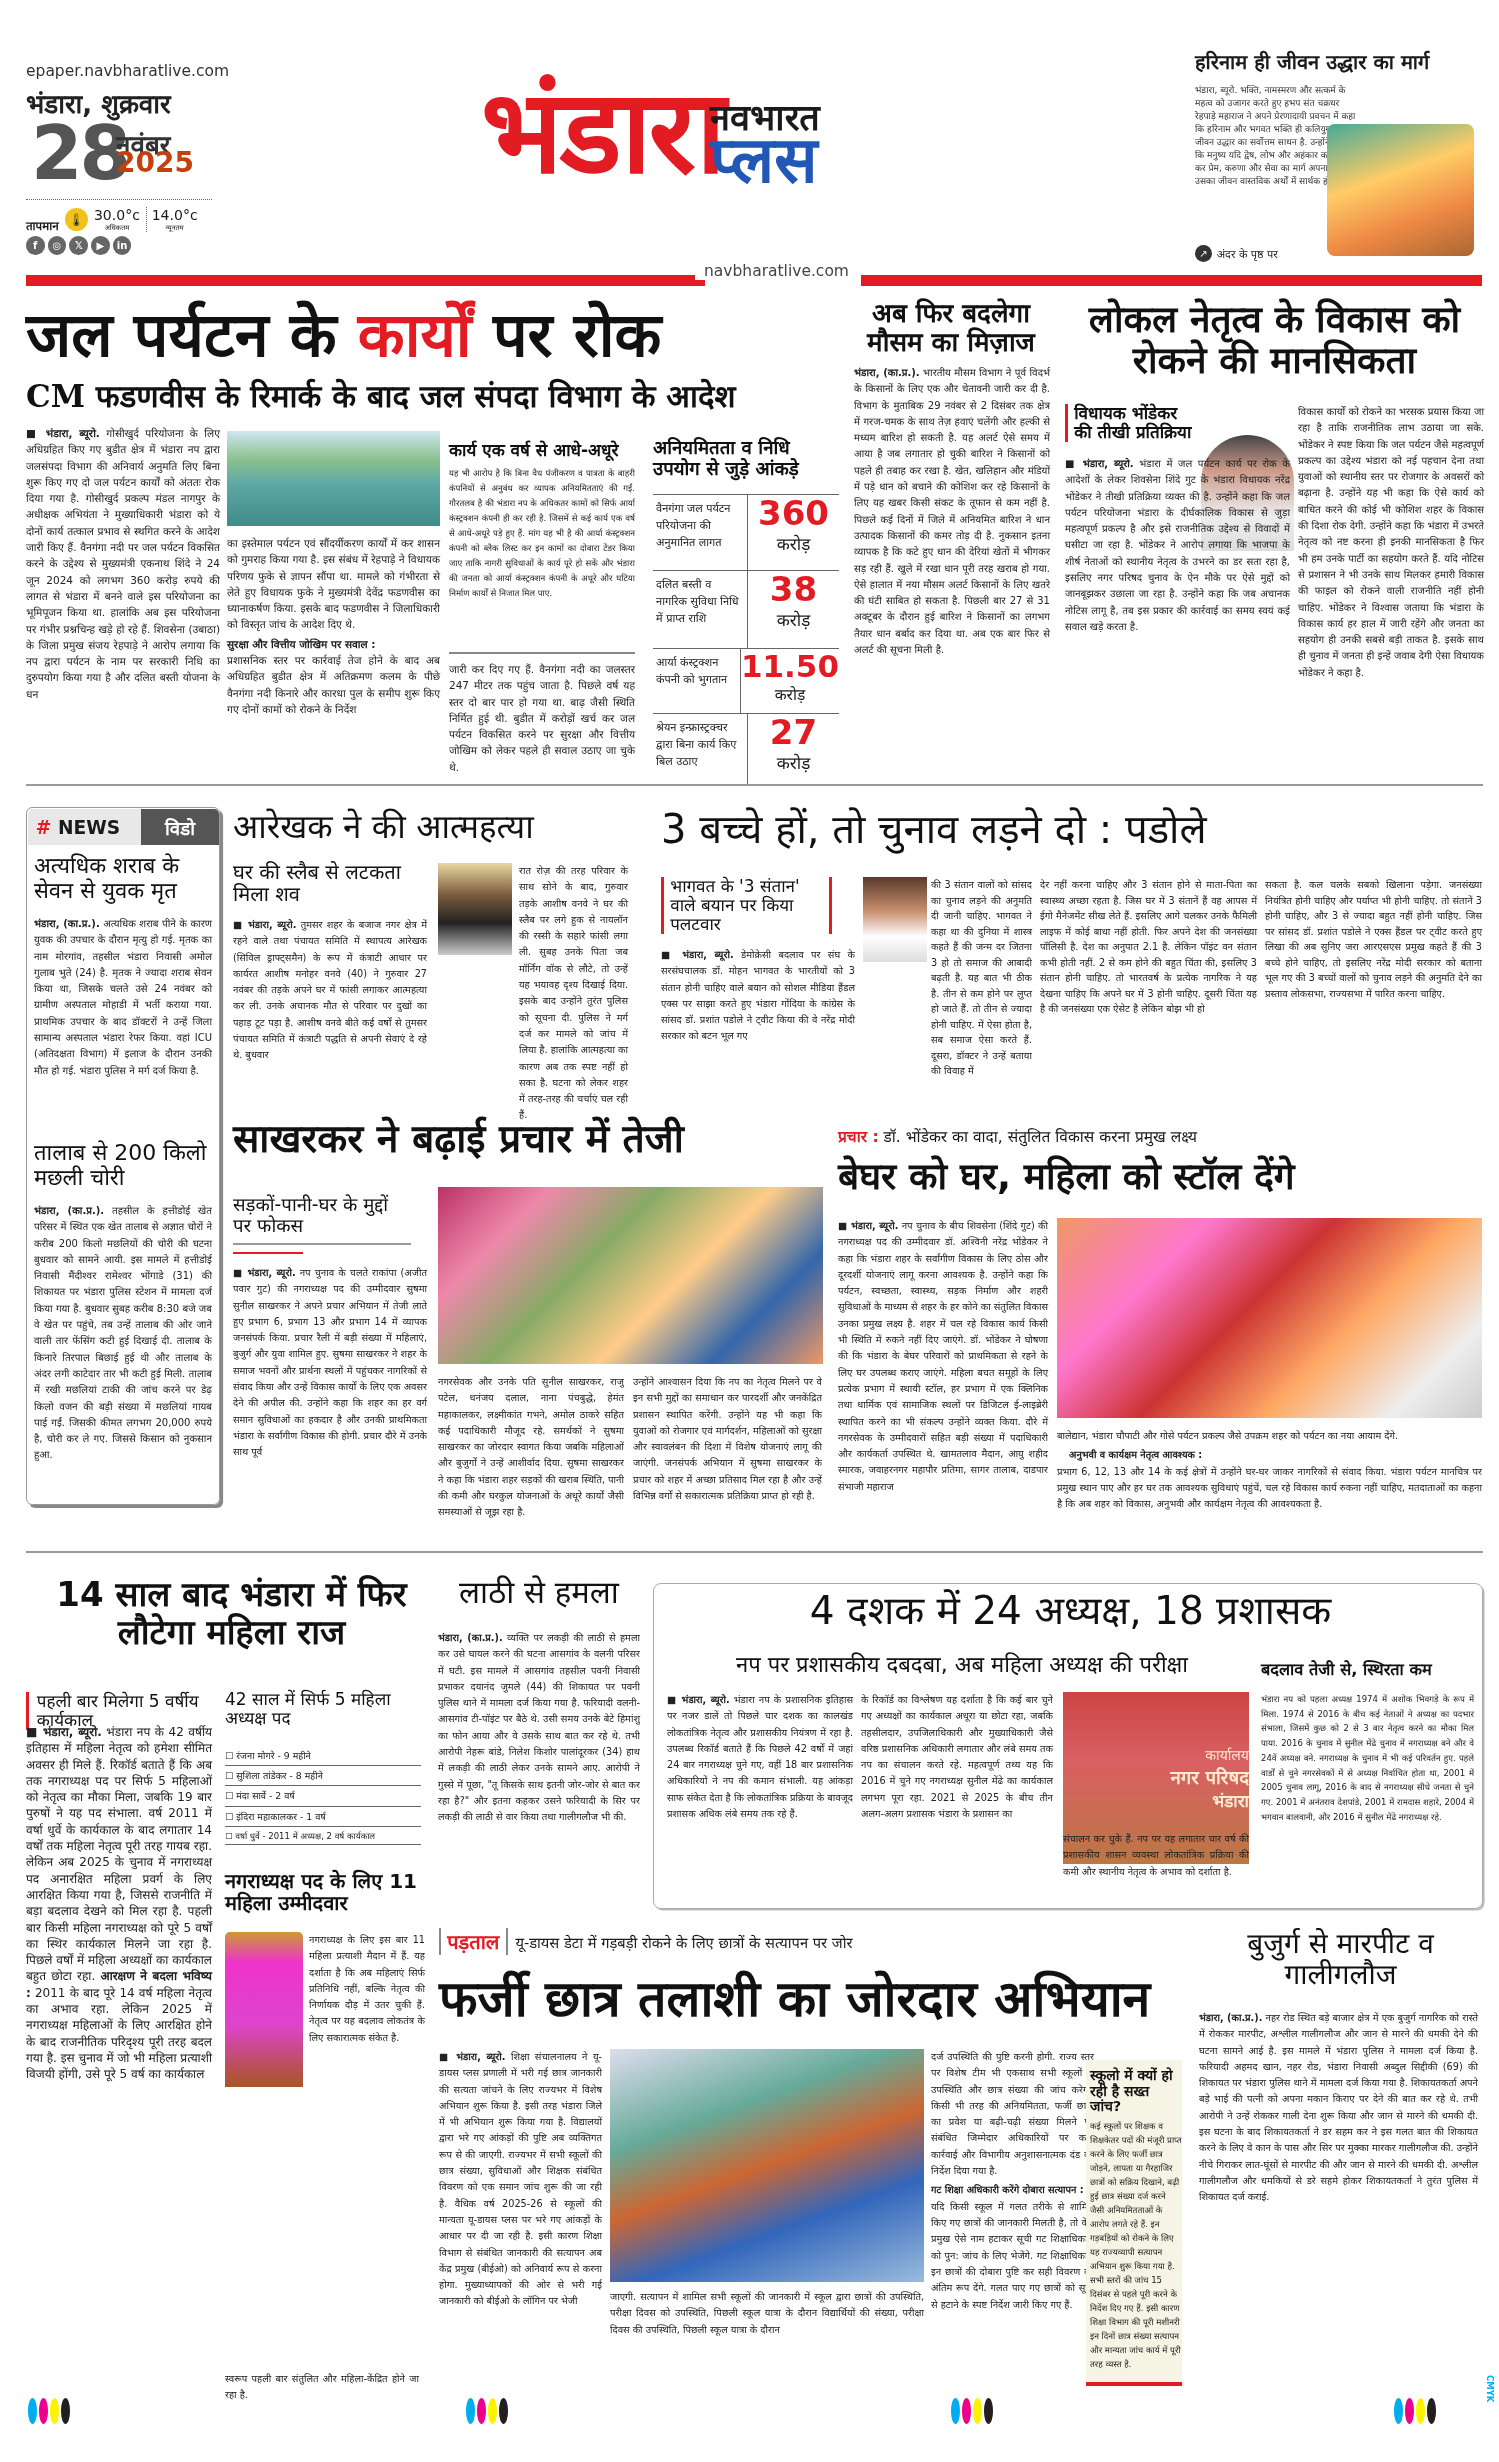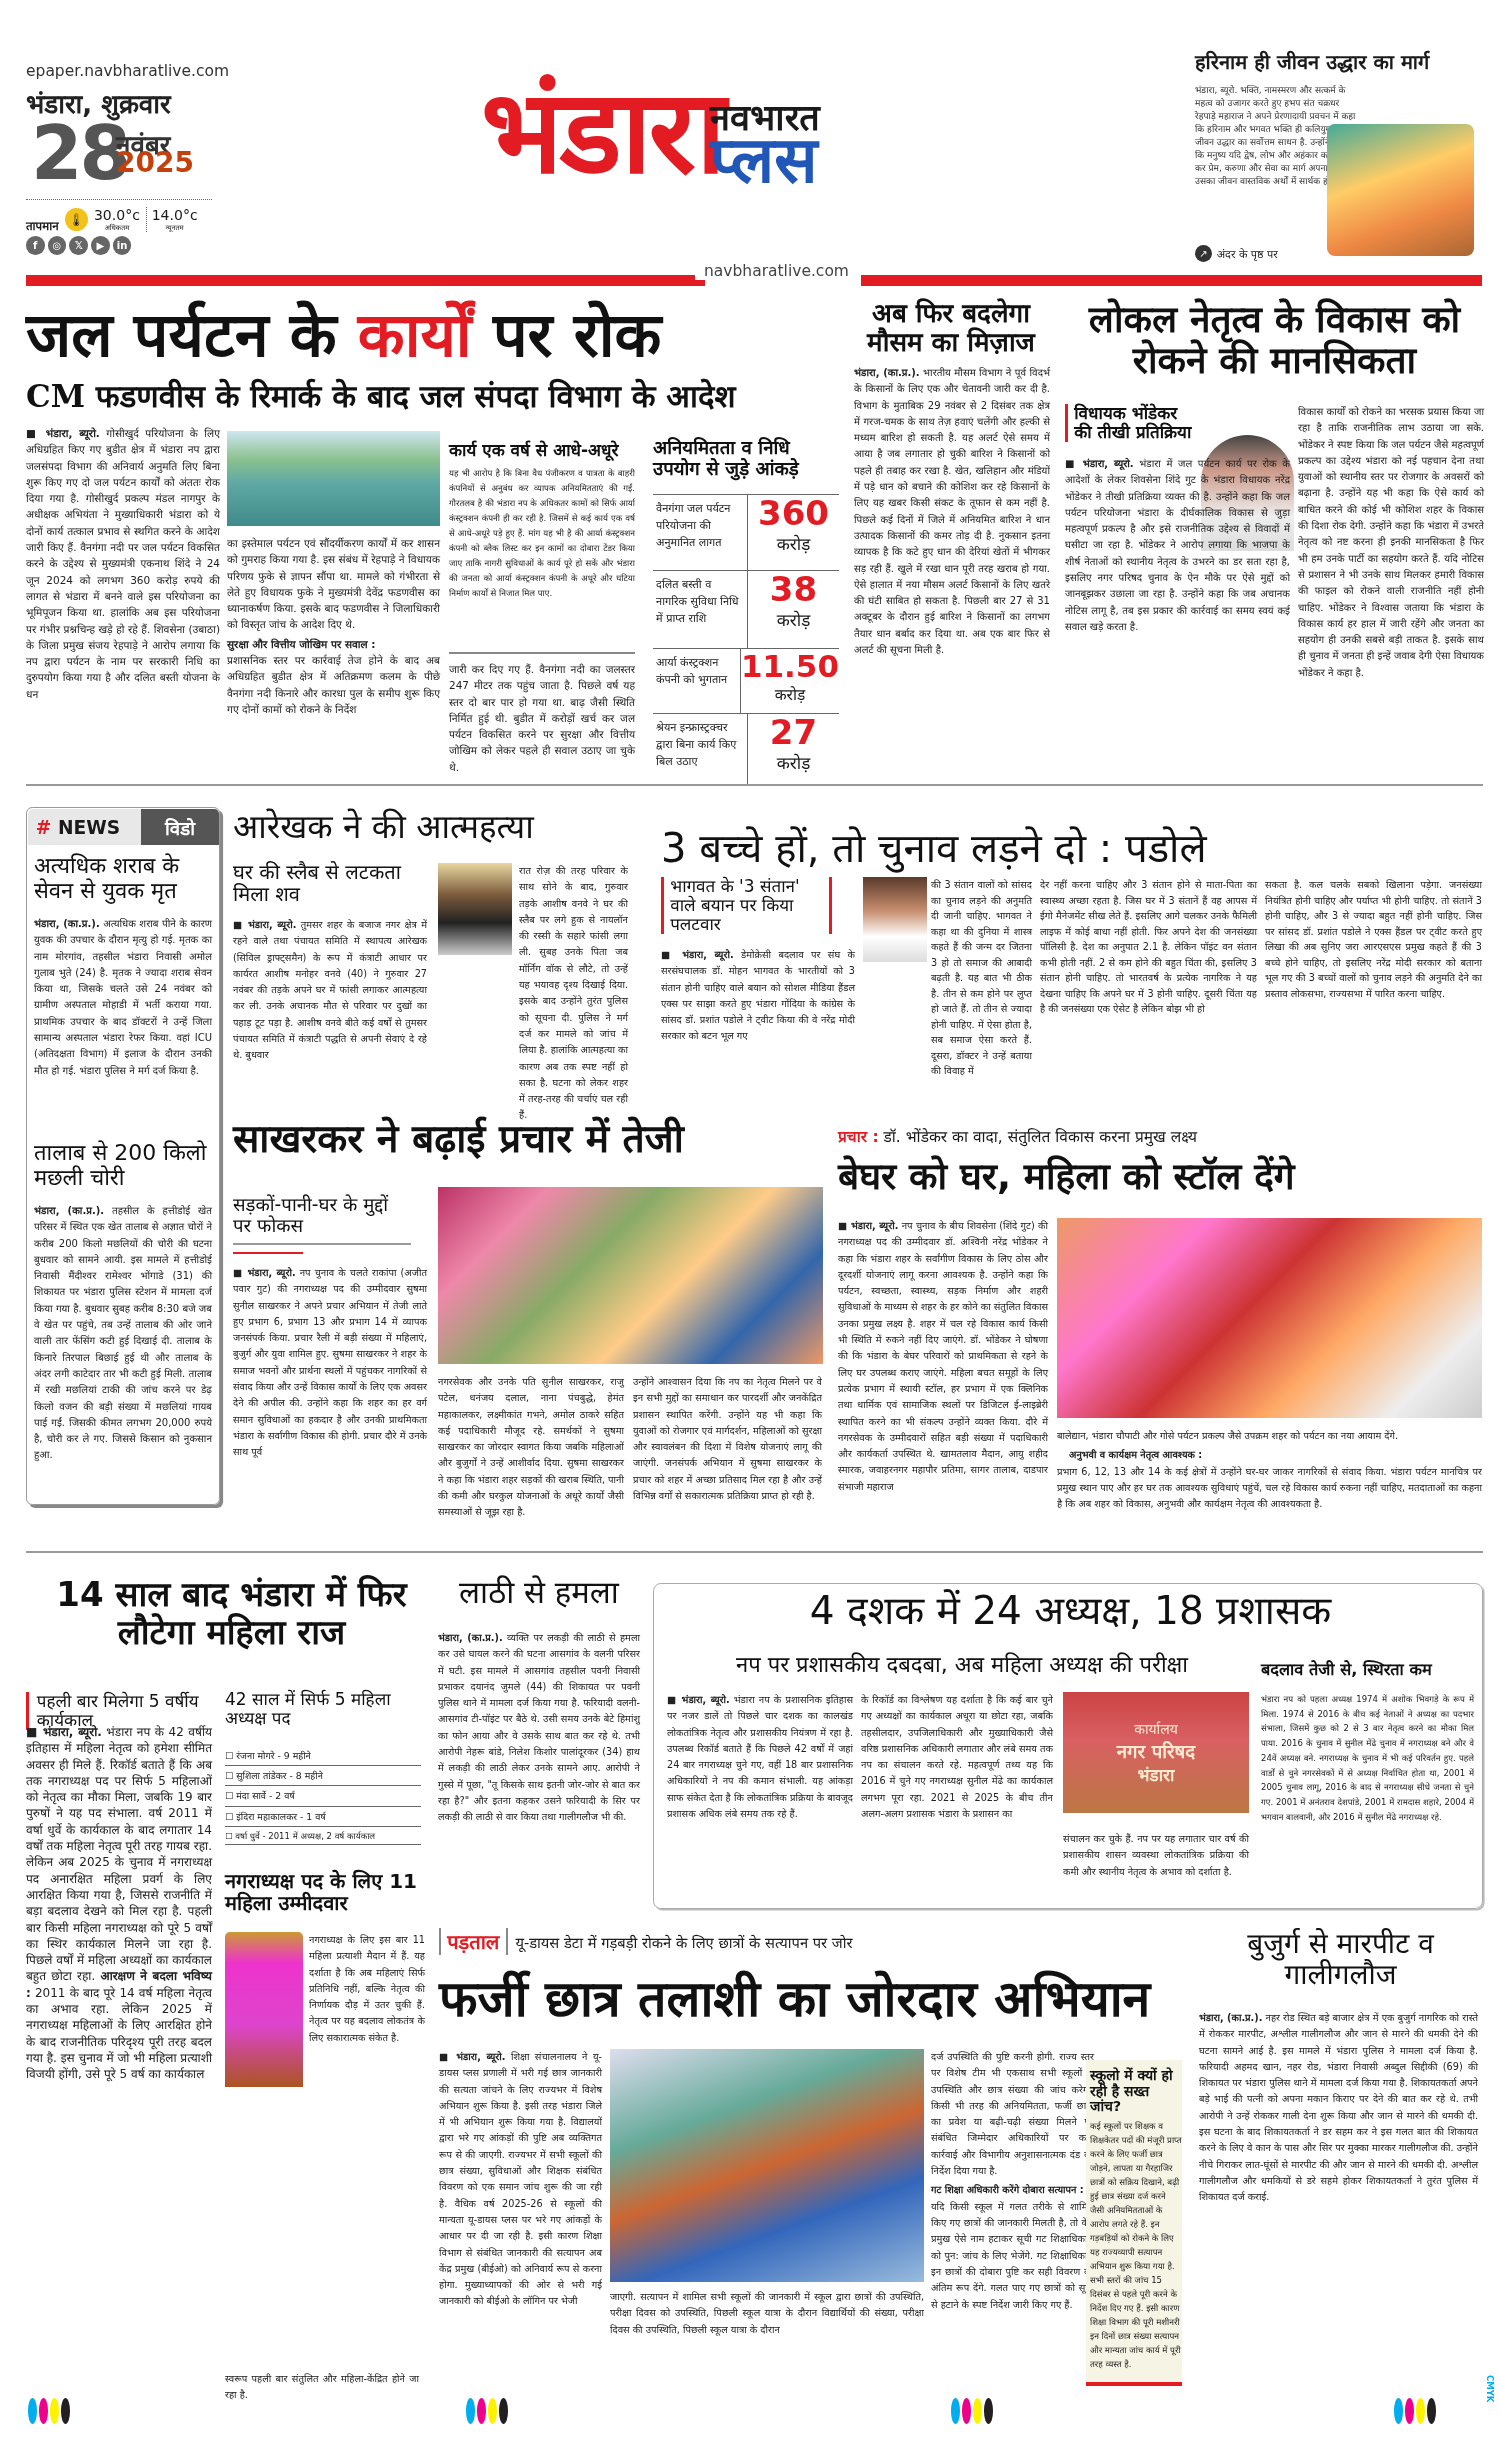--- a/index.html
+++ b/index.html
@@ -161,21 +161,21 @@
 </div>
 
 <div class="abs hl" style="left:233px;top:809px;width:396px;font-size:33px;font-weight:normal;">आरेखक ने की आत्महत्या</div>
 <div class="abs hl" style="left:233px;top:861px;width:171px;font-size:20px;font-weight:normal;">घर की स्लैब से लटकता मिला शव</div>
 <div class="abs body-text" style="left:233px;top:917px;width:194px;font-size:9.7px;">
   <b class="bullet">भंडारा, ब्यूरो.</b> <span>तुमसर शहर के बजाज नगर क्षेत्र में रहने वाले तथा पंचायत समिति में स्थापत्य आरेखक (सिविल ड्राफ्ट्समैन) के रूप में कंत्राटी आधार पर कार्यरत आशीष मनोहर वनवे (40) ने गुरुवार 27 नवंबर की तड़के अपने घर में फांसी लगाकर आत्महत्या कर ली. उनके अचानक मौत से परिवार पर दुखों का पहाड़ टूट पड़ा है. आशीष वनवे बीते कई वर्षों से तुमसर पंचायत समिति में कंत्राटी पद्धति से अपनी सेवाएं दे रहे थे. बुधवार</span>
 </div>
 <div class="abs photo" style="left:438px;top:863px;width:74px;height:92px;background:linear-gradient(180deg,#e8d7a0 0%,#7b5a3c 35%,#222 65%,#ccc 100%);"></div>
 <div class="abs body-text" style="left:438px;top:863px;width:190px;font-size:9.7px;padding-left:81px;">रात रोज़ की तरह परिवार के साथ सोने के बाद, गुरुवार तड़के आशीष वनवे ने घर की स्लैब पर लगे हुक से नायलॉन की रस्सी के सहारे फांसी लगा ली. सुबह उनके पिता जब मॉर्निंग वॉक से लौटे, तो उन्हें यह भयावह दृश्य दिखाई दिया. इसके बाद उन्होंने तुरंत पुलिस को सूचना दी. पुलिस ने मर्ग दर्ज कर मामले को जांच में लिया है. हालांकि आत्महत्या का कारण अब तक स्पष्ट नहीं हो सका है. घटना को लेकर शहर में तरह-तरह की चर्चाएं चल रही हैं.</div>
 
-<div class="abs hl" style="left:661px;top:826px;width:823px;font-size:40px;font-weight:normal;">3 बच्चे हों, तो चुनाव लड़ने दो : पडोले</div>
+<div class="abs hl" style="left:661px;top:807px;width:823px;font-size:40px;font-weight:normal;">3 बच्चे हों, तो चुनाव लड़ने दो : पडोले</div>
 <div class="abs hl" style="left:661px;top:877px;width:171px;font-size:17px;font-weight:normal;border-left:3.1px solid #e31b23;border-right:3.1px solid #e31b23;padding:0 6.2px;">भागवत के '3 संतान' वाले बयान पर किया पलटवार</div>
 <div class="abs body-text" style="left:661px;top:947px;width:194px;font-size:9.7px;">
   <b class="bullet">भंडारा, ब्यूरो.</b> <span>डेमोक्रेसी बदलाव पर संघ के सरसंघचालक डॉ. मोहन भागवत के भारतीयों को 3 संतान होनी चाहिए वाले बयान को सोशल मीडिया हैंडल एक्स पर साझा करते हुए भंडारा गोंदिया के कांग्रेस के सांसद डॉ. प्रशांत पडोले ने ट्वीट किया की वे नरेंद्र मोदी सरकार को बटन भूल गए</span>
 </div>
 <div class="abs photo" style="left:863px;top:877px;width:64px;height:85px;background:linear-gradient(180deg,#5a3a2a 0%,#c88f6f 40%,#fff 70%,#ddd 100%);"></div>
 <div class="abs body-text" style="left:931px;top:877px;width:101px;font-size:9.7px;line-height:15.5px;">की 3 संतान वालों को सांसद का चुनाव लड़ने की अनुमति दी जानी चाहिए. भागवत ने कहा था की दुनिया में शास्त्र कहते हैं की जन्म दर जितना 3 हो तो समाज की आबादी बढ़ती है. यह बात भी ठीक है. तीन से कम होने पर लुप्त हो जाते हैं. तो तीन से ज्यादा होनी चाहिए. में ऐसा होता है, सब समाज ऐसा करते हैं. दूसरा, डॉक्टर ने उन्हें बताया की विवाह में</div>
 <div class="abs body-text" style="left:1040px;top:877px;width:217px;font-size:9.7px;line-height:15.5px;">देर नहीं करना चाहिए और 3 संतान होने से माता-पिता का स्वास्थ्य अच्छा रहता है. जिस घर में 3 संतानें हैं वह आपस में ईगो मैनेजमेंट सीख लेते हैं. इसलिए आगे चलकर उनके फैमिली लाइफ में कोई बाधा नहीं होती. फिर अपने देश की जनसंख्या पॉलिसी है. देश का अनुपात 2.1 है. लेकिन पॉइंट वन संतान कभी होती नहीं. 2 से कम होने की बहुत चिंता की, इसलिए 3 संतान होनी चाहिए. तो भारतवर्ष के प्रत्येक नागरिक ने यह देखना चाहिए कि अपने घर में 3 होनी चाहिए. दूसरी चिंता यह है की जनसंख्या एक ऐसेट है लेकिन बोझ भी हो</div>
 <div class="abs body-text" style="left:1265px;top:877px;width:217px;font-size:9.7px;line-height:15.5px;">सकता है. कल चलके सबको खिलाना पड़ेगा. जनसंख्या नियंत्रित होनी चाहिए और पर्याप्त भी होनी चाहिए. तो संतानें 3 होनी चाहिए, और 3 से ज्यादा बहुत नहीं होनी चाहिए. जिस पर सांसद डॉ. प्रशांत पडोले ने एक्स हैंडल पर ट्वीट करते हुए लिखा की अब सुनिए जरा आरएसएस प्रमुख कहते हैं की 3 बच्चे होने चाहिए, तो इसलिए नरेंद्र मोदी सरकार को बताना भूल गए की 3 बच्चों वालों को चुनाव लड़ने की अनुमति देने का प्रस्ताव लोकसभा, राज्यसभा में पारित करना चाहिए.</div>
 
 <div class="abs hl" style="left:233px;top:1117px;width:590px;font-size:39px;">साखरकर ने बढ़ाई प्रचार में तेजी</div>
@@ -228,21 +228,21 @@
   <b>भंडारा, (का.प्र.).</b> <span>व्यक्ति पर लकड़ी की लाठी से हमला कर उसे घायल करने की घटना आसगांव के वलनी परिसर में घटी. इस मामले में आसगांव तहसील पवनी निवासी प्रभाकर दयानंद जुमले (44) की शिकायत पर पवनी पुलिस थाने में मामला दर्ज किया गया है. फरियादी वलनी-आसगांव टी-पॉइंट पर बैठे थे. उसी समय उनके बेटे हिमांशु का फोन आया और वे उसके साथ बात कर रहे थे. तभी आरोपी नेहरू बांडे, निलेश किशोर पालांदूरकर (34) हाथ में लकड़ी की लाठी लेकर उनके सामने आए. आरोपी ने गुस्से में पूछा, "तू किसके साथ इतनी जोर-जोर से बात कर रहा है?" और इतना कहकर उसने फरियादी के सिर पर लकड़ी की लाठी से वार किया तथा गालीगलौज भी की.</span>
 </div>
 
 <div class="abs" style="left:653px;top:1583px;width:830px;height:326px;border:1.2px solid #aaa;border-radius:7.8px;box-shadow:1.6px 1.6px 0 #bbb;"></div>
 <div class="abs hl" style="left:667px;top:1589px;width:807px;font-size:39px;text-align:center;font-weight:normal;">4 दशक में 24 अध्यक्ष, 18 प्रशासक</div>
 <div class="abs hl" style="left:667px;top:1653px;width:590px;font-size:22px;font-weight:normal;text-align:center;">नप पर प्रशासकीय दबदबा, अब महिला अध्यक्ष की परीक्षा</div>
 <div class="abs body-text" style="left:667px;top:1692px;width:186px;font-size:9.7px;">
   <b class="bullet">भंडारा, ब्यूरो.</b> <span>भंडारा नप के प्रशासनिक इतिहास पर नजर डालें तो पिछले चार दशक का कालखंड लोकतांत्रिक नेतृत्व और प्रशासकीय नियंत्रण में रहा है. उपलब्ध रिकॉर्ड बताते हैं कि पिछले 42 वर्षों में जहां 24 बार नगराध्यक्ष चुने गए, वहीं 18 बार प्रशासनिक अधिकारियों ने नप की कमान संभाली. यह आंकड़ा साफ संकेत देता है कि लोकतांत्रिक प्रक्रिया के बावजूद प्रशासक अधिक लंबे समय तक रहे हैं.</span>
 </div>
 <div class="abs body-text" style="left:861px;top:1692px;width:192px;font-size:9.7px;">के रिकॉर्ड का विश्लेषण यह दर्शाता है कि कई बार चुने गए अध्यक्षों का कार्यकाल अधूरा या छोटा रहा, जबकि तहसीलदार, उपजिलाधिकारी और मुख्याधिकारी जैसे वरिष्ठ प्रशासनिक अधिकारी लगातार और लंबे समय तक नप का संचालन करते रहे. महत्वपूर्ण तथ्य यह कि 2016 में चुने गए नगराध्यक्ष सुनील मेंढे का कार्यकाल लगभग पूरा रहा. 2021 से 2025 के बीच तीन अलग-अलग प्रशासक भंडारा के प्रशासन का</div>
-<div class="abs" style="left:1063px;top:1692px;width:186px;height:121px;background:linear-gradient(180deg,#c44 0%,#d96063 40%,#b74 100%);display:flex;flex-direction:column;align-items:center;justify-content:center;color:#fbe9d0;">
+<div class="abs" style="left:1063px;top:1692px;width:186px;height:172px;background:linear-gradient(180deg,#c44 0%,#d96063 40%,#b74 100%);display:flex;flex-direction:column;align-items:flex-end;justify-content:center;color:#fbe9d0;">
   <span style="font-size:14px;">कार्यालय</span>
   <span style="font-size:18.6px;font-weight:bold;">नगर परिषद</span>
   <span style="font-size:17px;font-weight:bold;">भंडारा</span>
 </div>
 <div class="abs body-text" style="left:1063px;top:1831px;width:186px;font-size:9.7px;">संचालन कर चुके हैं. नप पर यह लगातार चार वर्ष की प्रशासकीय शासन व्यवस्था लोकतांत्रिक प्रक्रिया की कमी और स्थानीय नेतृत्व के अभाव को दर्शाता है.</div>
 <div class="abs hl" style="left:1261px;top:1661px;width:217px;font-size:16.3px;">बदलाव तेजी से, स्थिरता कम</div>
 <div class="abs" style="left:1261px;top:1692px;width:213px;font-size:8.5px;line-height:14.7px;text-align:justify;">भंडारा नप को पहला अध्यक्ष 1974 में अशोक भिवगड़े के रूप में मिला. 1974 से 2016 के बीच कई नेताओं ने अध्यक्ष का पदभार संभाला, जिसमें कुछ को 2 से 3 बार नेतृत्व करने का मौका मिल पाया. 2016 के चुनाव में सुनील मेंढे चुनाव में नगराध्यक्ष बने और वे 24वें अध्यक्ष बने. नगराध्यक्ष के चुनाव में भी कई परिवर्तन हुए. पहले वार्डों से चुने नगरसेवकों में से अध्यक्ष निर्वाचित होता था, 2001 में 2005 चुनाव लागू, 2016 के बाद से नगराध्यक्ष सीधे जनता से चुने गए. 2001 में अनंतराव देशपांडे, 2001 में रामदास शहारे, 2004 में भगवान बालवानी, और 2016 में सुनील मेंढे नगराध्यक्ष रहे.</div>
 
 <div class="abs" style="left:439px;top:1928px;width:404px;display:flex;align-items:center;gap:7.8px;white-space:nowrap;">
   <span class="red" style="font-size:20px;font-weight:bold;border-left:2.3px solid #888;border-right:2.3px solid #888;padding:0 6.2px;">पड़ताल</span>

